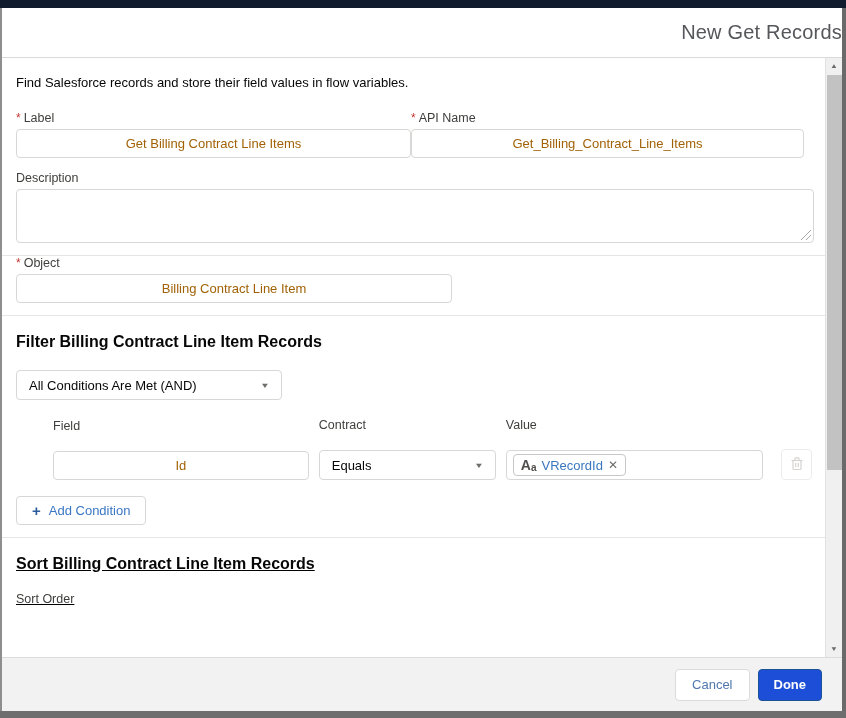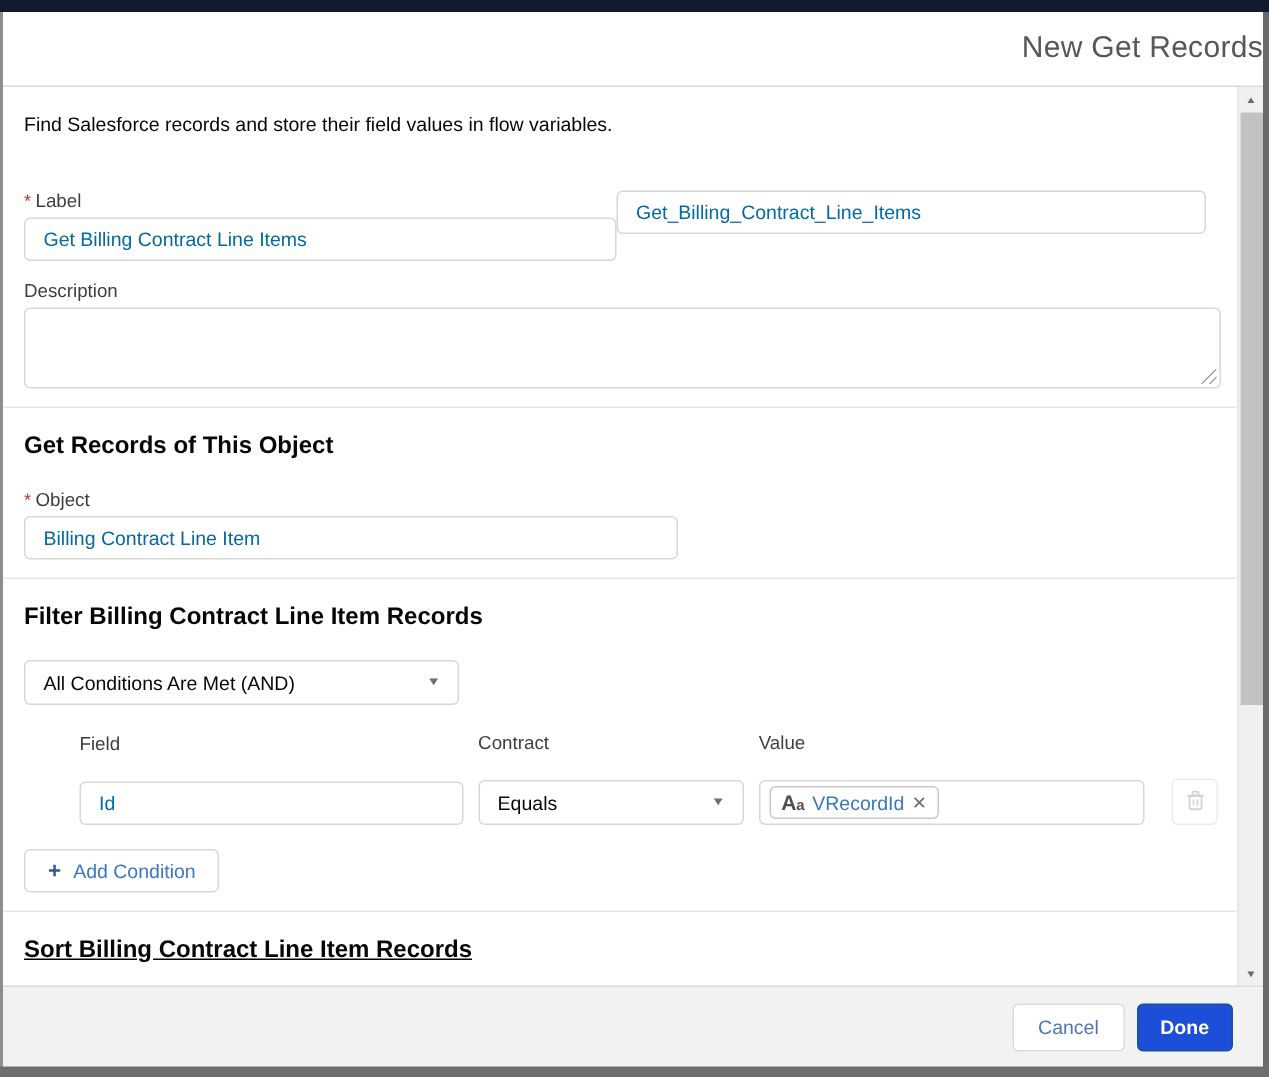--- a/index.html
+++ b/index.html
@@ -25,31 +25,31 @@
     border-bottom:1px solid #d9dadb;
   }
   .modal-title { font-size:20px; font-weight:300; color:#56575b; letter-spacing:.2px; }
 
   
   .modal-body { position:relative; flex:1 1 auto; overflow:hidden; }
   .body-content { position:absolute; left:0; top:0; right:17px; bottom:0; overflow:hidden; }
   .section { padding:0 13px 12px 14px; border-bottom:1px solid #e5e5e5; }
   .section:last-child { border-bottom:none;text-decoration:underline; }
 
-  .intro { font-size:13px; color:#080707; margin:17px 0 37px 0; }
+  .intro { font-size:13px; color:#080707; margin:17px 0 21px 0; }
 
   .two-col { display:grid; grid-template-columns:395px 393px; }
 
   .field-label { display:block; font-size:12.5px; color:#3e3e3c; margin-bottom:4px; }
   .req { color:#c23934; margin-right:3px; font-size:12px; }
 
   .text-input {
     width:100%; height:29px; border:1px solid #d8d7d5; border-radius:4px;
-    padding:0 12px; font-size:13px; color:#0369a1; background:#fff;
-    font-family:"Liberation Sans", sans-serif; outline:none; display:block;
+    padding:0 12px; font-size:13px; color:#a16207; background:#fff;
+    font-family:"Liberation Sans", sans-serif; outline:none; display:block;text-align:center;
   }
 
   .desc-label { margin-top:13px; }
   .textarea-wrap { position:relative; width:798px; }
   textarea.desc {
     width:100%; height:54px; border:1px solid #d8d7d5; border-radius:4px;
     padding:6px 12px; font-size:13px; color:#080707; resize:none;
     font-family:"Liberation Sans", sans-serif; outline:none; display:block;
   }
   .resize-grip {
@@ -65,21 +65,21 @@
 
   .combobox {
     position:relative; height:30px; border:1px solid #d8d7d5; border-radius:4px;
     background:#fff; display:flex; align-items:center; padding:0 30px 0 12px;
     font-size:13px; color:#080707; cursor:pointer;
   }
   .combobox .arrow {
     position:absolute; right:11px; top:50%; transform:translateY(-50%) scaleY(.75);
     font-size:10px; color:#706e6b;
   }
-  .cond-req-combo { width:290px; margin-bottom:18px; }
+  .cond-req-combo { width:266px; margin-bottom:18px; }
 
   .condition-row { display:flex; align-items:flex-end; margin-left:37px; column-gap:10px; margin-bottom:16px; }
   .cond-field { width:260px; }
   .cond-operator { width:180px; }
   .cond-value { width:262px; }
   .cond-col .field-label { margin-bottom:18px; }
 
   .value-input {
     height:30px; border:1px solid #d8d7d5; border-radius:4px; background:#fff;
     display:flex; align-items:center; padding:0 6px;
@@ -151,33 +151,33 @@
 
       <div class="section">
         <div class="intro">Find Salesforce records and store their field values in flow variables.</div>
 
         <div class="two-col">
           <div>
             <label class="field-label"><span class="req">*</span><span>Label</span></label>
             <input class="text-input" type="text" value="Get Billing Contract Line Items" style="">
           </div>
           <div>
+            <label class="field-label"><span class="req">*</span><span>API Name</span></label>
             <input class="text-input" type="text" value="Get_Billing_Contract_Line_Items" style="">
           </div>
         </div>
 
         <label class="field-label desc-label">Description</label>
         <div class="textarea-wrap">
           <textarea class="desc" style=""></textarea>
           <div class="resize-grip"></div>
         </div>
       </div>
 
       <div class="section">
-        <div class="section-heading">Get Records of This Object</div>
         <label class="field-label"><span class="req">*</span><span>Object</span></label>
         <input class="text-input object-input" type="text" value="Billing Contract Line Item" style="">
       </div>
 
       <div class="section">
         <div class="section-heading">Filter Billing Contract Line Item Records</div>
 
         <div class="combobox cond-req-combo">
           <span>All Conditions Are Met (AND)</span>
           <span class="arrow">▼</span>

